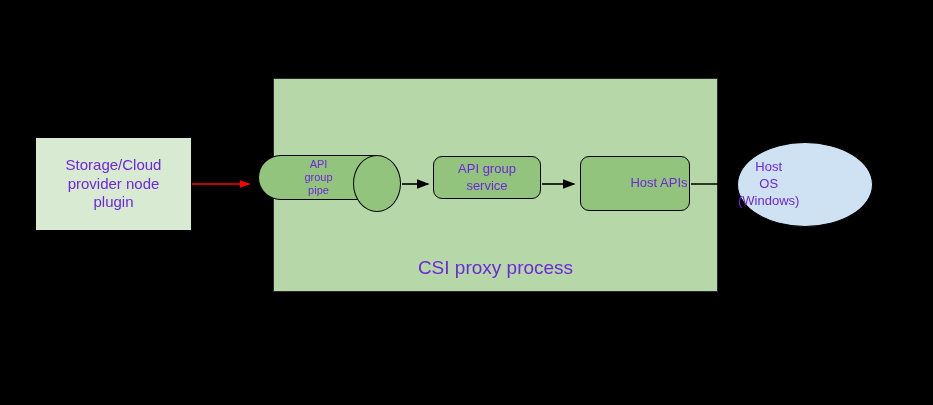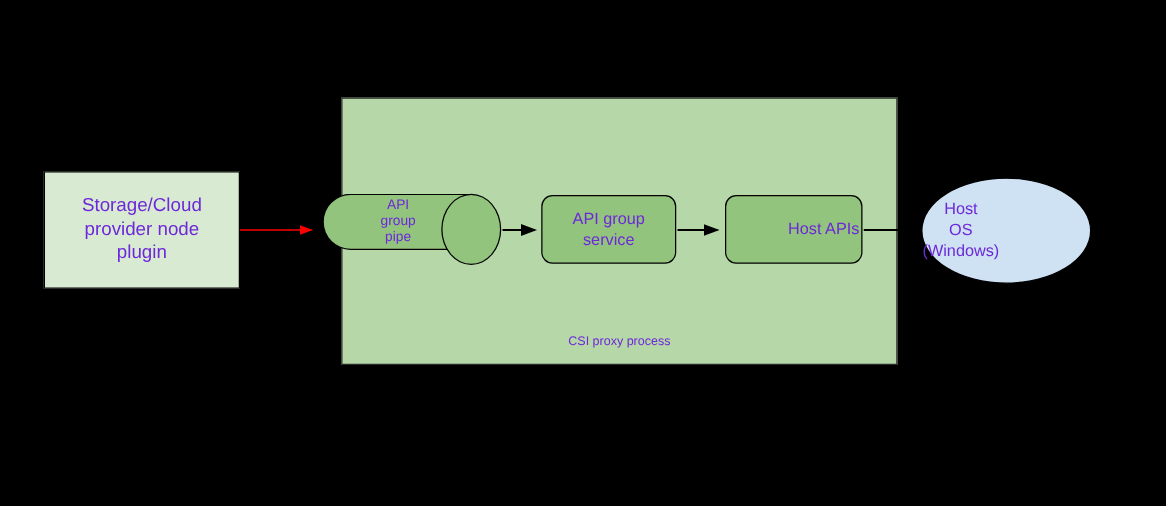--- a/index.html
+++ b/index.html
@@ -35,21 +35,21 @@
     position: absolute;
     left: 273px; top: 78px;
     width: 443px; height: 212px;
     background: #b6d7a8;
     border: 1px solid #2a2a2a;
   }
   .proxy-label {
     position: absolute;
     left: 0; right: 0; bottom: 12px;
     text-align: center;
-    font-size: 10px;
+    font-size: 19px;
     margin-top: 40px;
   }
   
   .pipe-body {
     position: absolute;
     left: 258px; top: 155px;
     width: 120px; height: 45px;
     background: #93c47d;
     border: 1px solid #000000;
     border-right: none;
@@ -70,21 +70,21 @@
   
   .proc-box {
     position: absolute;
     background: #93c47d;
     border: 1px solid #000000;
     border-radius: 9px;
     display: flex; align-items: center; justify-content: center;
     font-size: 13px; line-height: 1.25;
     box-sizing: border-box;
   }
-  .service-box { left: 433px; top: 156px; width: 108px; height: 55px; }
+  .service-box { left: 433px; top: 156px; width: 108px; height: 43px; }
   .hostapis-box { left: 580px; top: 156px; width: 110px; height: 55px; padding-left: 48px; }
   
   .hostos-ellipse {
     position: absolute;
     left: 737px; top: 142px;
     width: 136px; height: 85px;
     background: #cfe2f3;
     border: 1px solid #000000;
     border-radius: 50%;
     display: flex; align-items: center; justify-content: flex-start;

